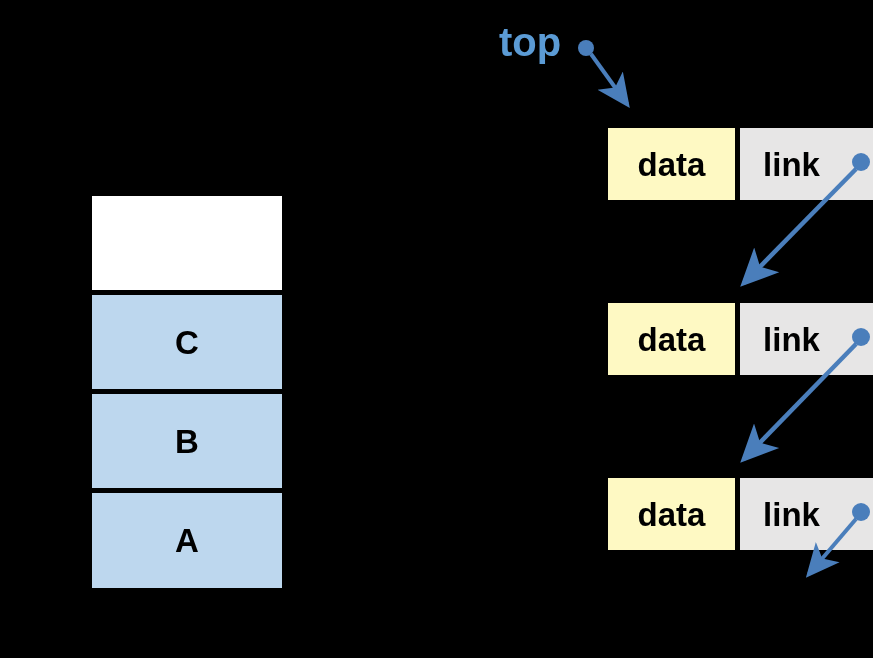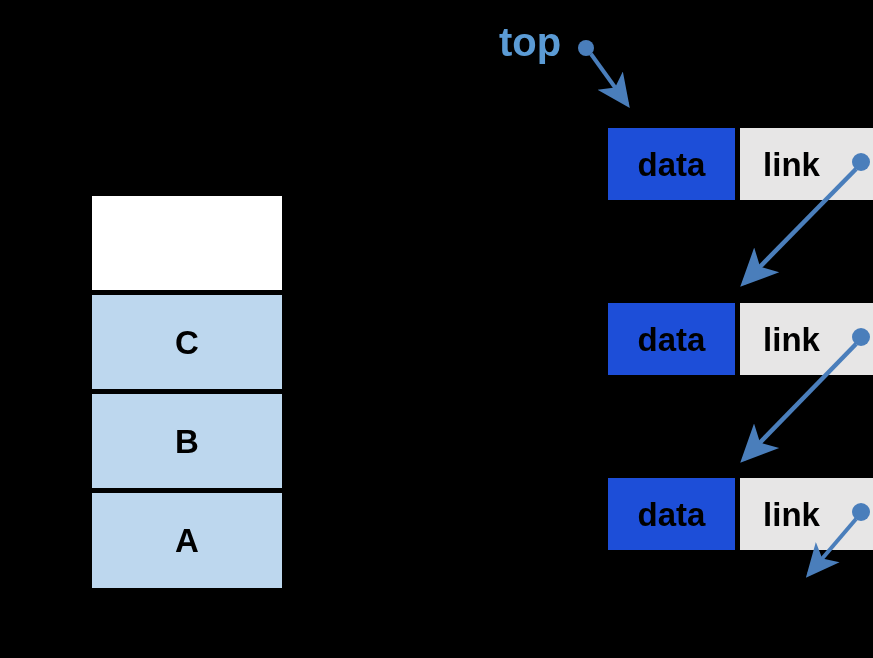--- a/index.html
+++ b/index.html
@@ -54,21 +54,21 @@
   .node {
     position: absolute;
     height: 72px;
   }
   .node-data {
     position: absolute;
     left: 0;
     top: 0;
     width: 127px;
     height: 72px;
-    background: #1d4ed8;
+    background: #fef9c3;
     display: flex;
     align-items: center;
     justify-content: center;
     color: #000000;
     font-weight: bold;
     font-size: 33px;
     line-height: 1;
   }
   .node-link {
     position: absolute;

